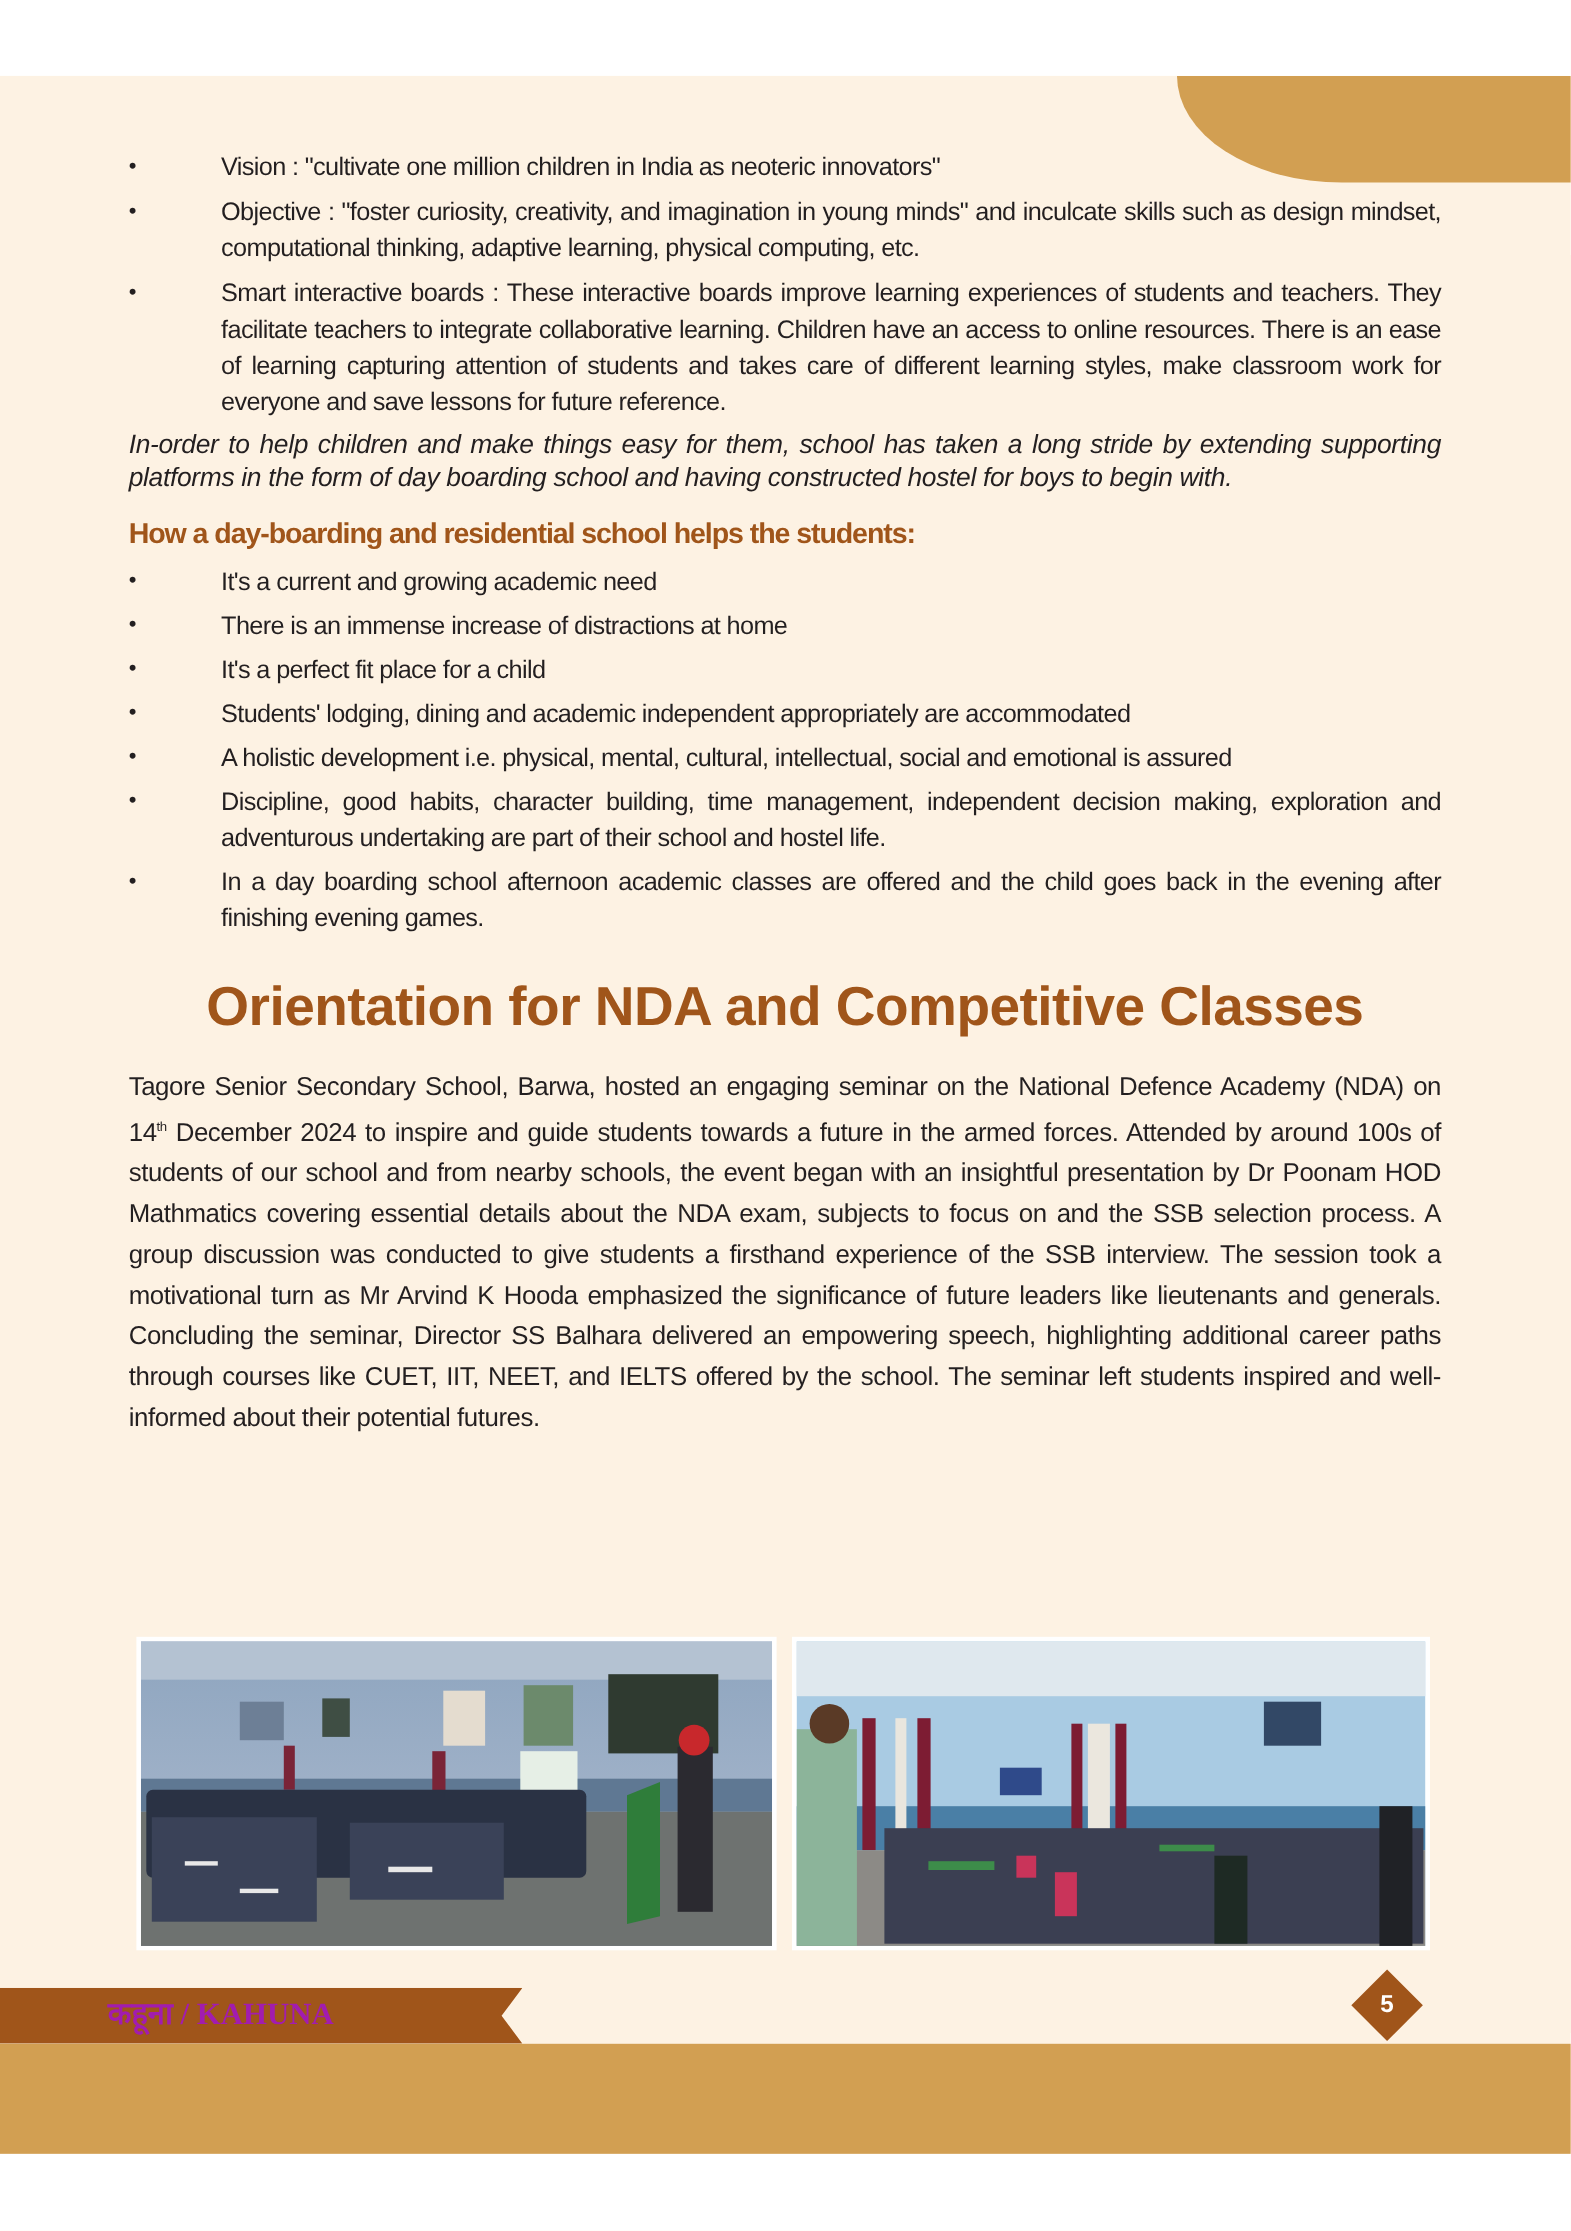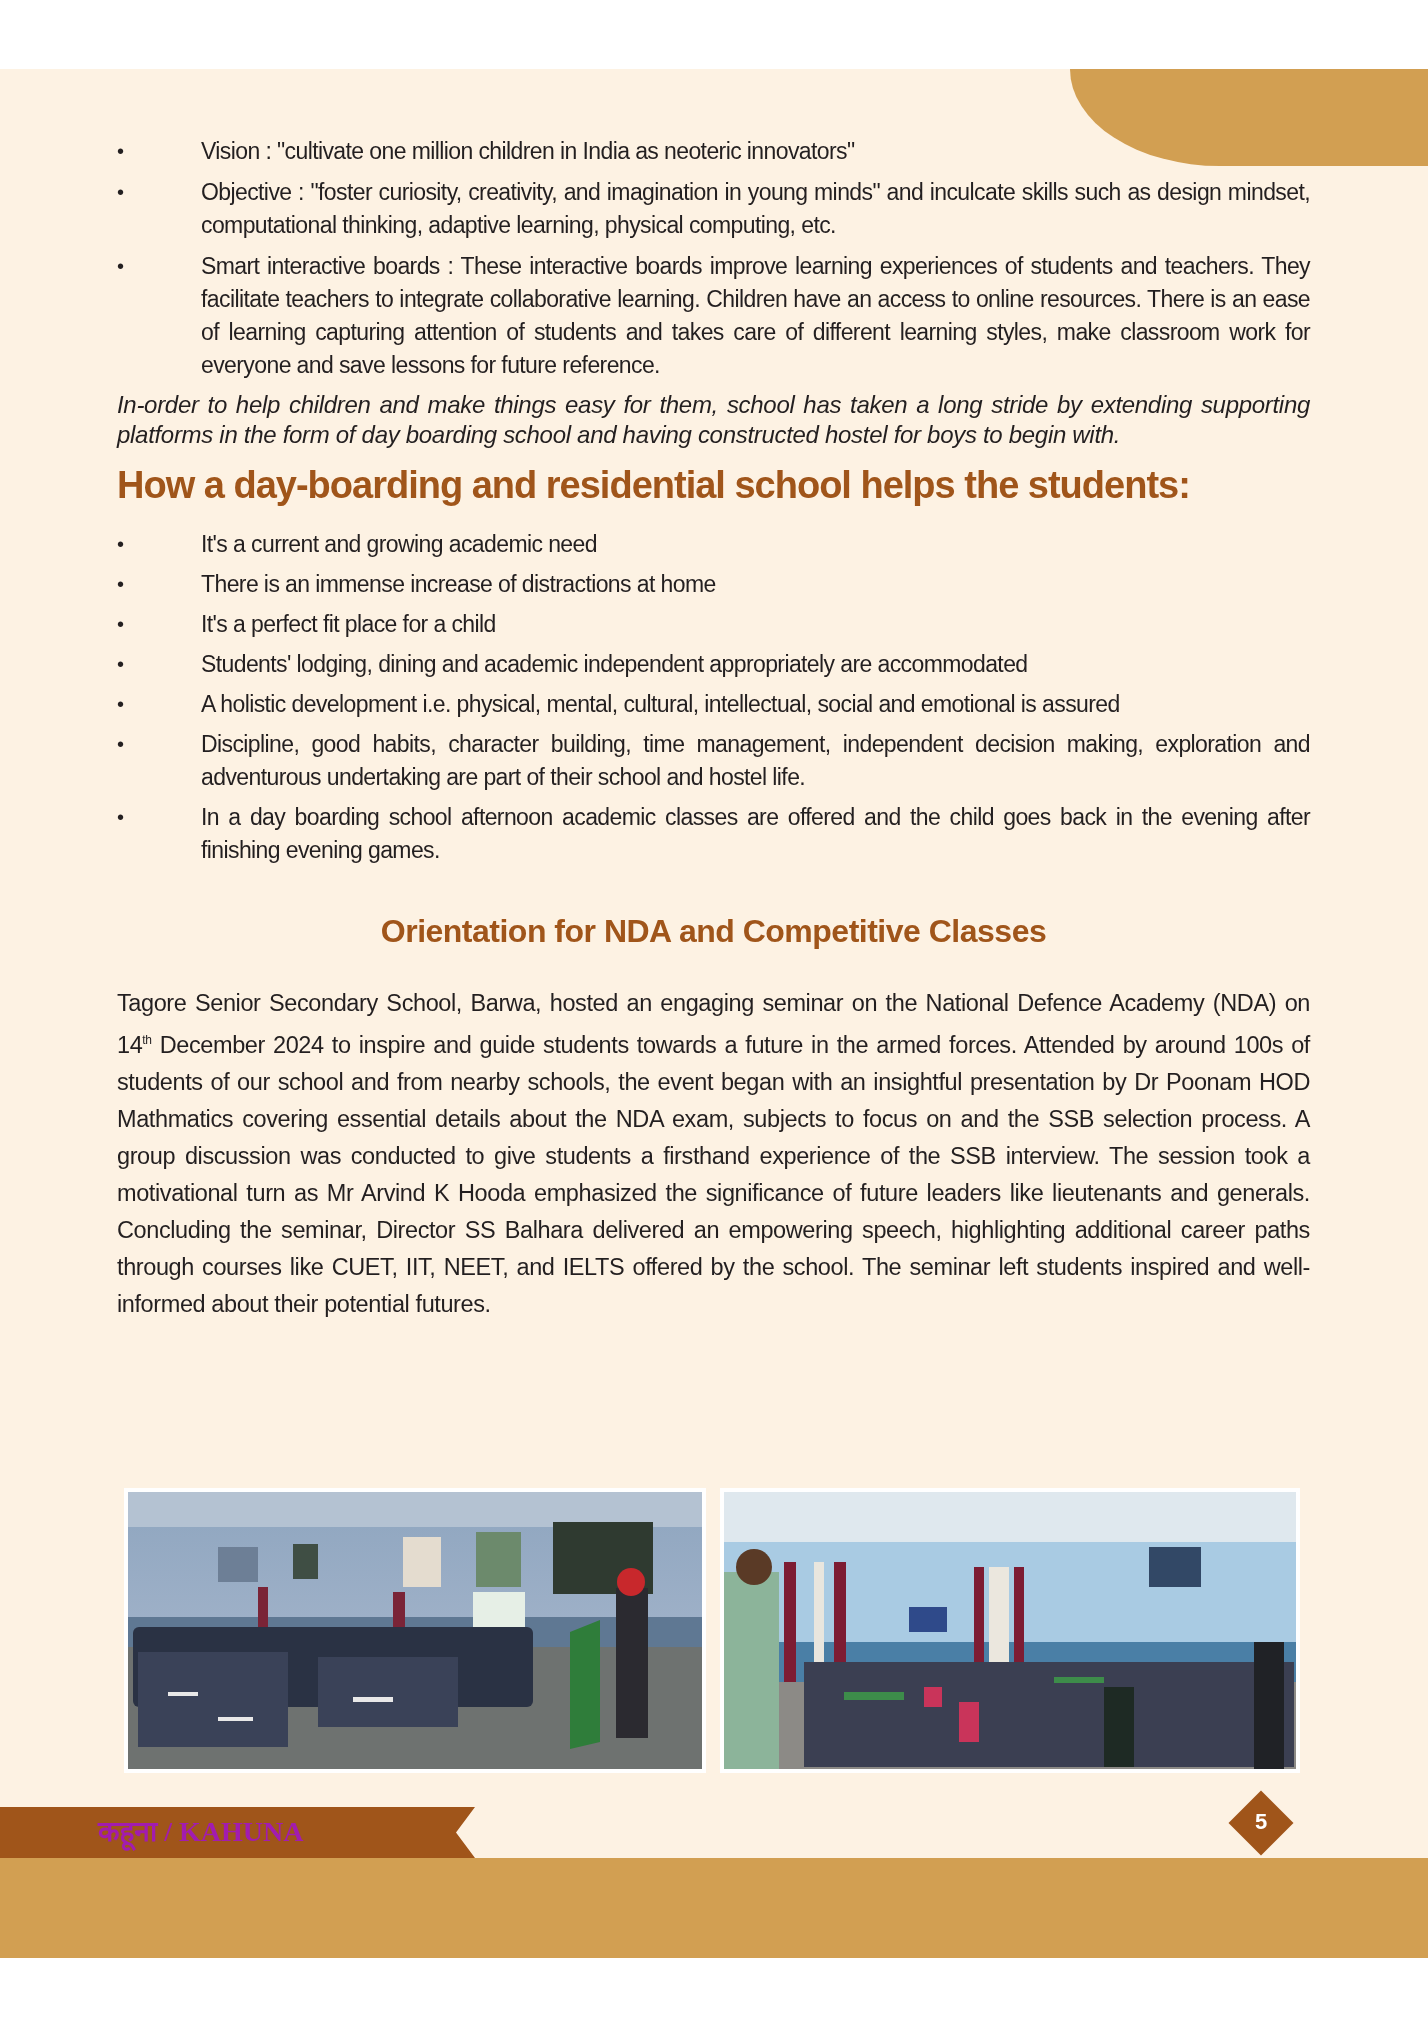--- a/index.html
+++ b/index.html
@@ -9,22 +9,22 @@
   .corner-tab { position:absolute; right:0; top:0; width:358px; height:97px; background:#d29f52;
                 border-bottom-left-radius:150px 97px; }
   .content { position:absolute; left:117px; top:135px; width:1193px; }
   .bullets { list-style:none; margin:0; padding:0; }
   .bullets li { position:relative; padding-left:84px; font-size:23px; line-height:33px; margin-bottom:8px;
                 letter-spacing:-0.6px; text-align:justify; font-stretch:condensed; }
   .bullets li::before { content:"\2022"; position:absolute; left:0; top:0; font-size:20px; }
   .bullets.tight li { margin-bottom:7px; }
   b { font-weight:400; }
   .italic-para { font-style:italic; font-size:24px; line-height:30px; margin:4px 0 16px 0; letter-spacing:-0.3px; text-align:justify; }
-  .subhead { color:#a0551a; font-weight:700; font-size:38px; letter-spacing:-1px; margin:0 0 24px 0; line-height:38px; }
-  .title { color:#a0551a; font-weight:700; font-size:32px; text-align:center; margin:34px 0 24px 0; letter-spacing:-0.5px; line-height:60px; }
+  .subhead { color:#a0551a; font-weight:700; font-size:26px; letter-spacing:-1px; margin:0 0 8px 0; line-height:38px; }
+  .title { color:#a0551a; font-weight:700; font-size:50px; text-align:center; margin:34px 0 24px 0; letter-spacing:-0.5px; line-height:60px; }
   .article { font-size:23.5px; line-height:37px; text-align:justify; letter-spacing:-0.4px; margin:0; }
   .article sup { font-size:12px; }
   .photos { position:absolute; top:1488px; left:124px; width:1180px; height:288px; }
   .photo { position:absolute; top:0; height:285px; background:#fff; padding:4px; box-sizing:border-box; }
   .photo .inner { width:100%; height:100%; position:relative; overflow:hidden; }
   .photo1 { left:0; width:582px; }
   .photo2 { left:596px; width:580px; }
   .footer-brown { position:absolute; left:0; top:1807px; width:475px; height:51px; background:#a0551a;
                   clip-path:polygon(0 0, 100% 0, 96% 50%, 100% 100%, 0 100%); }
   .footer-brand { position:absolute; left:98px; top:1812px; color:#a21caf; font-family:"Liberation Serif", serif;

